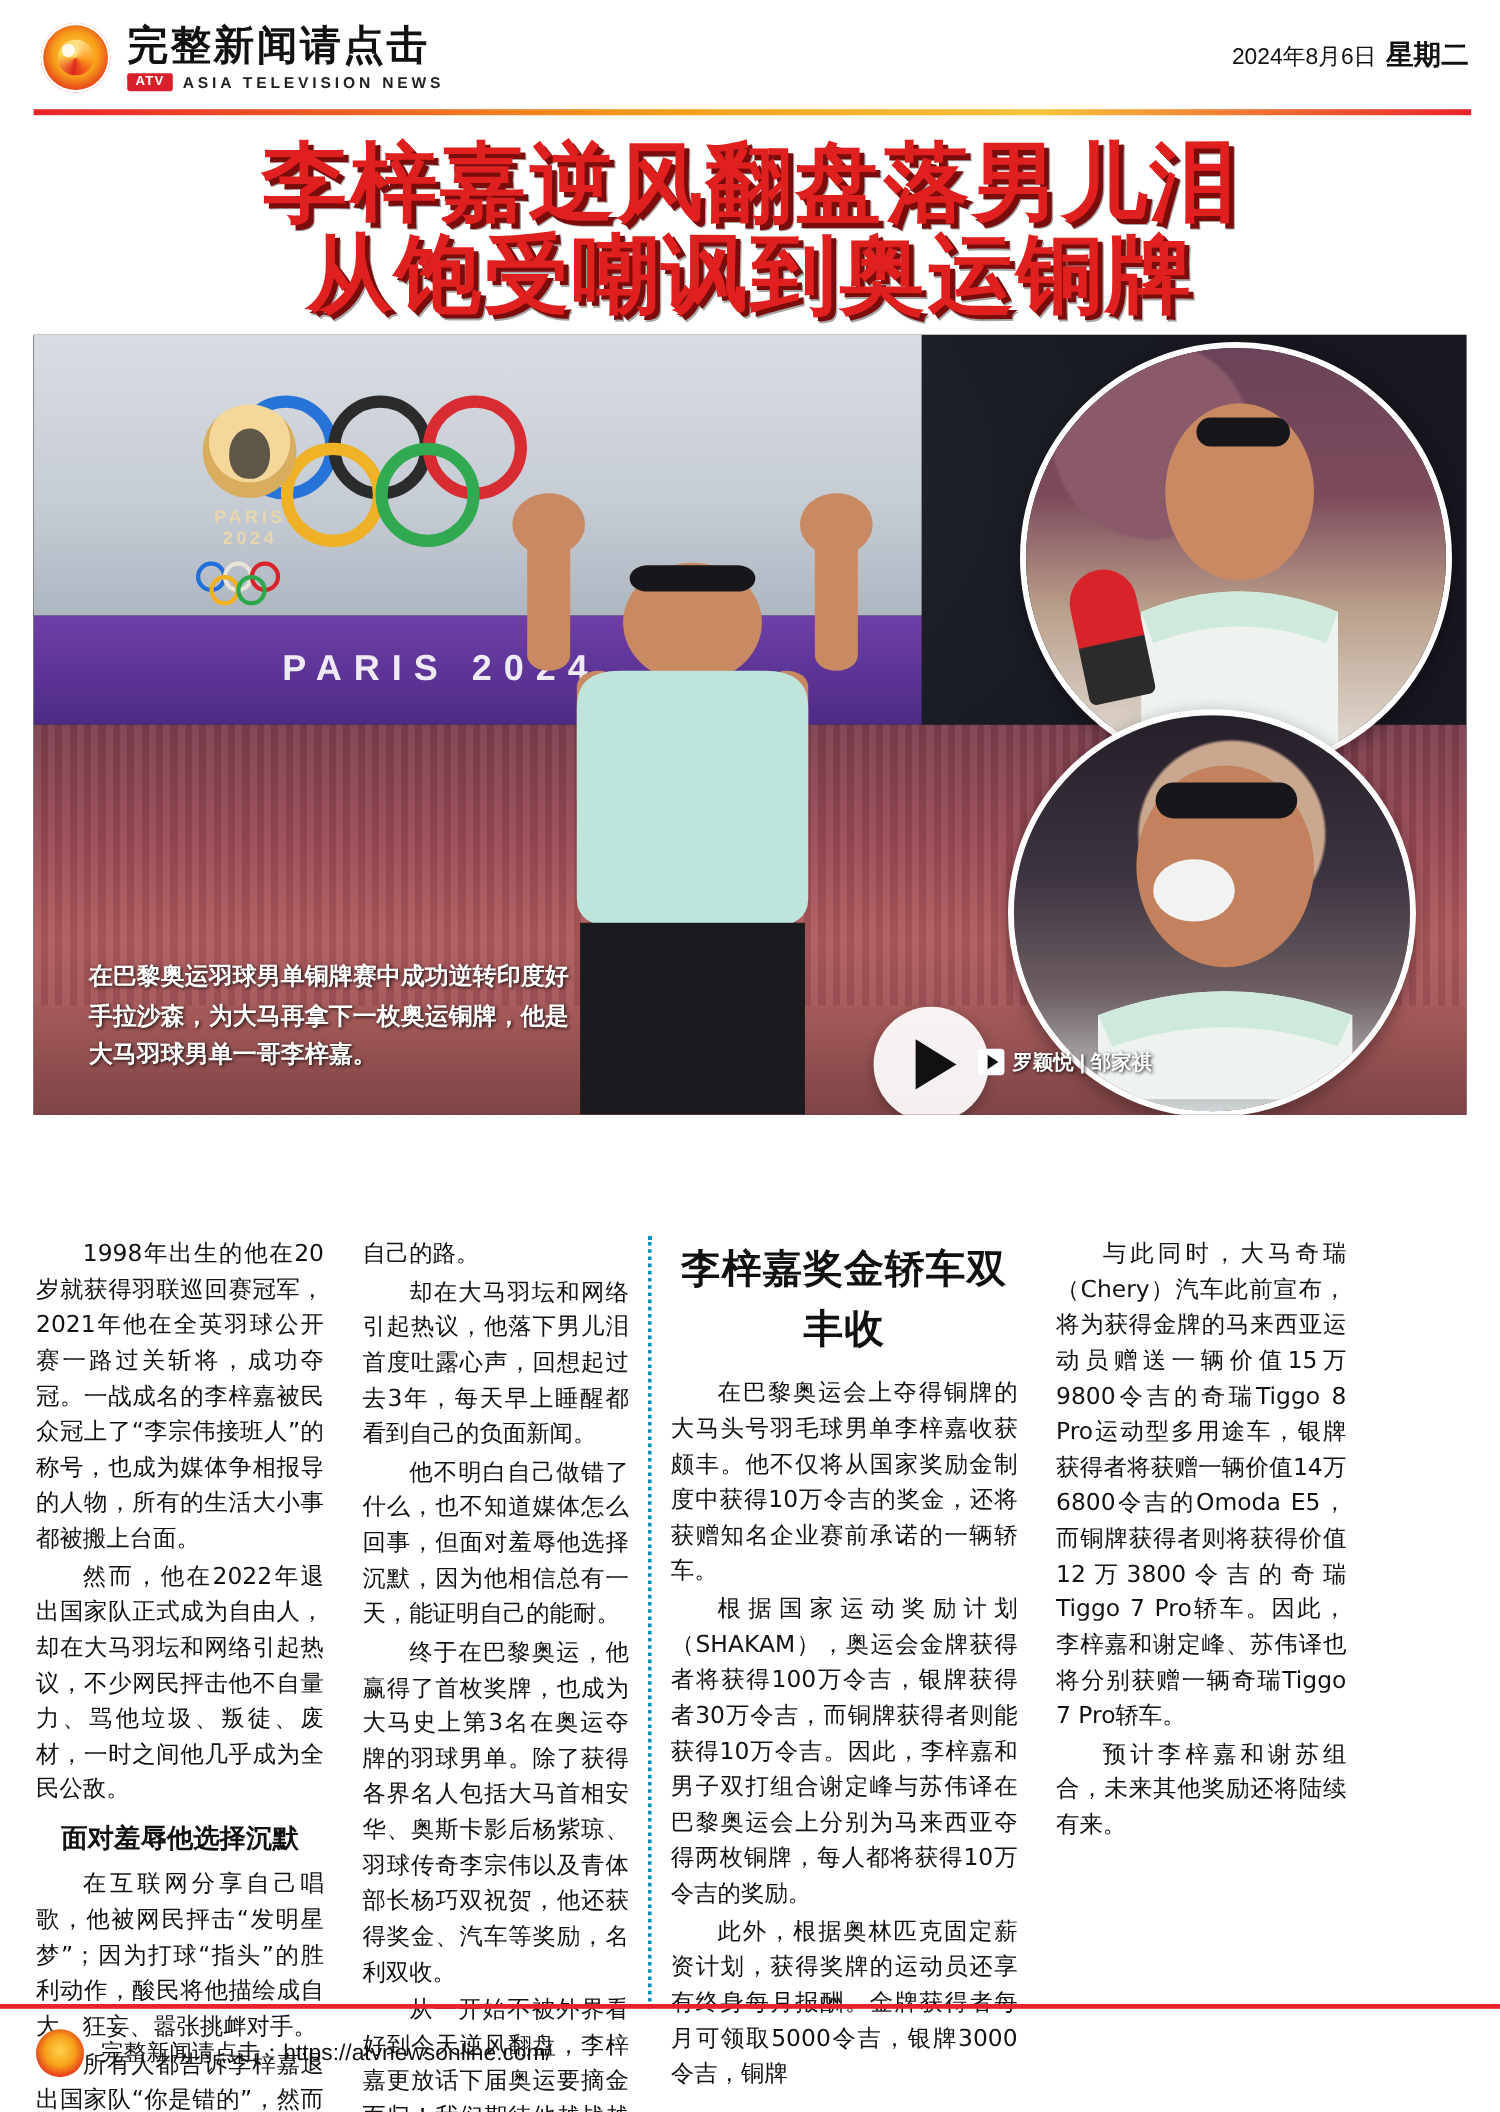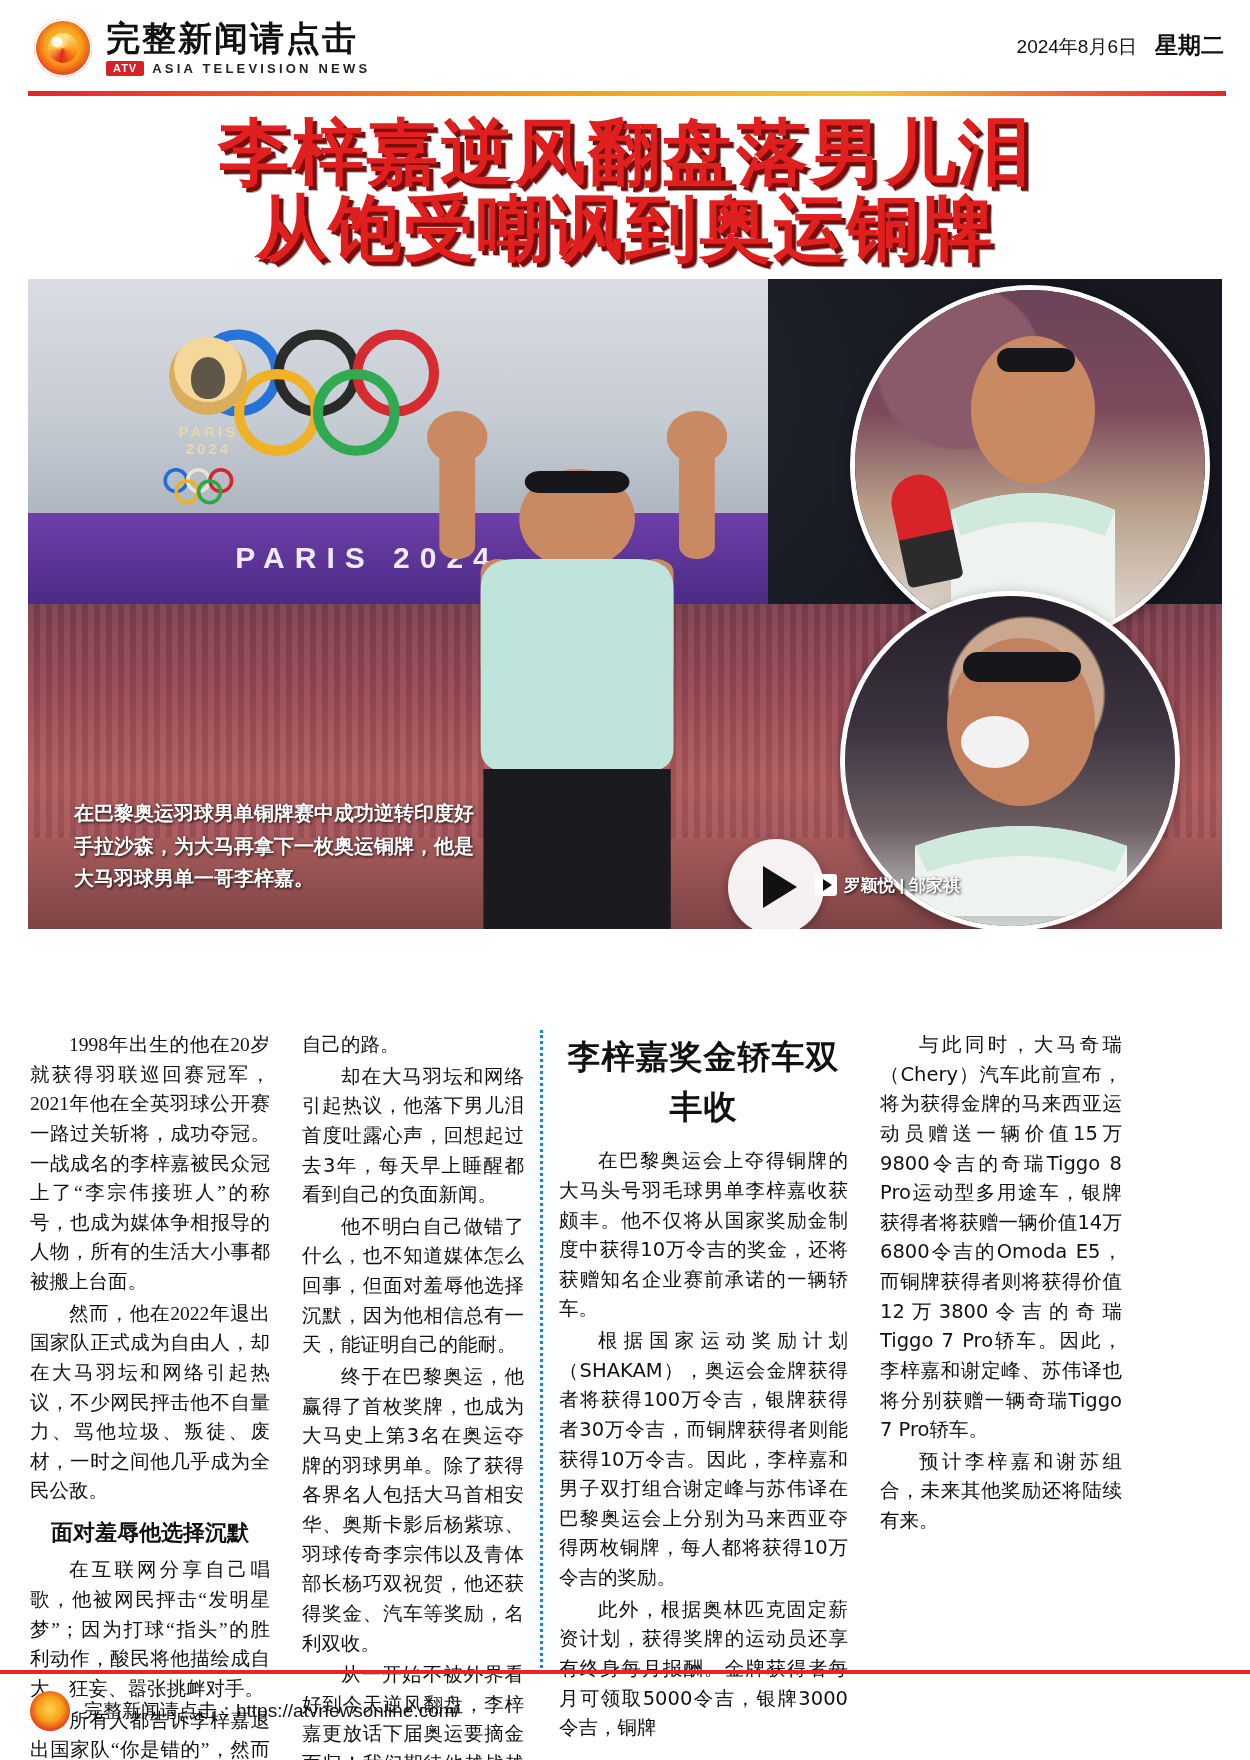--- a/index.html
+++ b/index.html
@@ -38,21 +38,21 @@
   .brand-cn{
     font-size:34px;font-weight:bold;letter-spacing:2px;color:#111;
     font-family:"DejaVu Sans","Liberation Sans",sans-serif;
   }
   .brand-en-row{display:flex;align-items:center;gap:8px;margin-top:6px;}
   .brand-badge{
     background:#d8202a;color:#fff;font-size:11px;font-weight:bold;
     padding:2px 7px;border-radius:2px;letter-spacing:1px;
   }
   .brand-en{font-size:13px;letter-spacing:3.2px;color:#222;font-weight:bold;}
-  .dateline{display:flex;align-items:baseline;gap:18px;padding-bottom:6px;}
+  .dateline{display:flex;align-items:baseline;gap:8px;padding-bottom:6px;}
   .dateline .d{font-size:19px;color:#111;}
   .dateline .w{font-size:23px;font-weight:bold;color:#111;}
   .rule{
     position:absolute;left:28px;right:24px;bottom:0;height:5px;
     background:linear-gradient(90deg,#e8232a 0%, #f2a01c 45%, #f6c33c 70%, #e8232a 100%);
   }
 
   
   .headline{
     position:relative;text-align:center;
@@ -187,21 +187,21 @@
     position:absolute;left:28px;right:28px;top:1030px;bottom:86px;
     display:flex;gap:0;
   }
   .col{
     box-sizing:border-box;
     padding:0 16px;
     font-family:"DejaVu Sans","Liberation Sans",sans-serif;
     font-size:19.5px;line-height:1.52;color:#111;
     text-align:justify;
   }
-  .col.c1{width:258px;padding-left:2px;font-family:Liberation Serif, serif;}
+  .col.c1{width:258px;padding-left:2px;}
   .col.c2{width:254px;}
   .col.c3{width:324px;border-left:3px dotted #0b8fba;}
   .col.c4{width:274px;}
   .col p{margin:0 0 2px;text-indent:2em;}
   .subhead{
     text-align:center;font-weight:bold;font-size:22px;margin:10px 0 6px;
   }
   .side-title{
     font-size:33px;font-weight:bold;text-align:center;margin:2px 0 14px;
     letter-spacing:1px;

